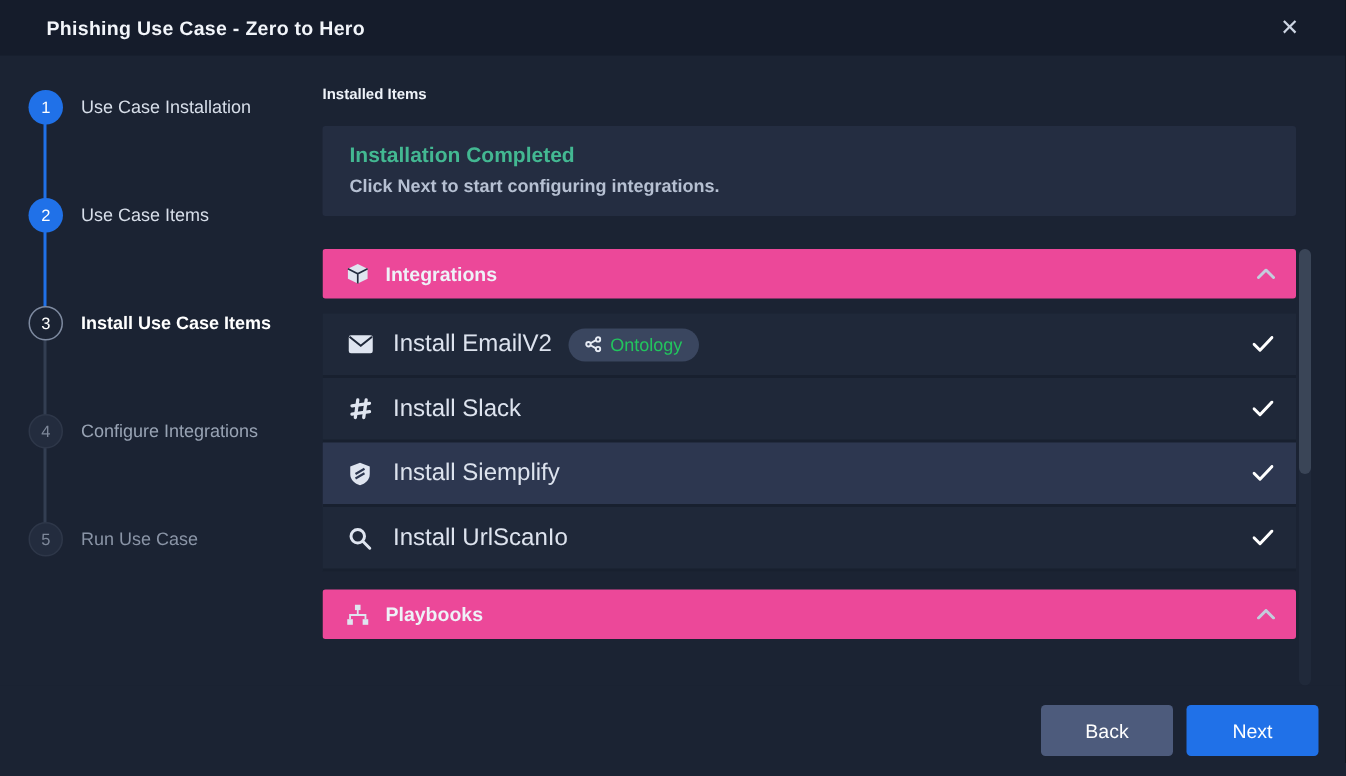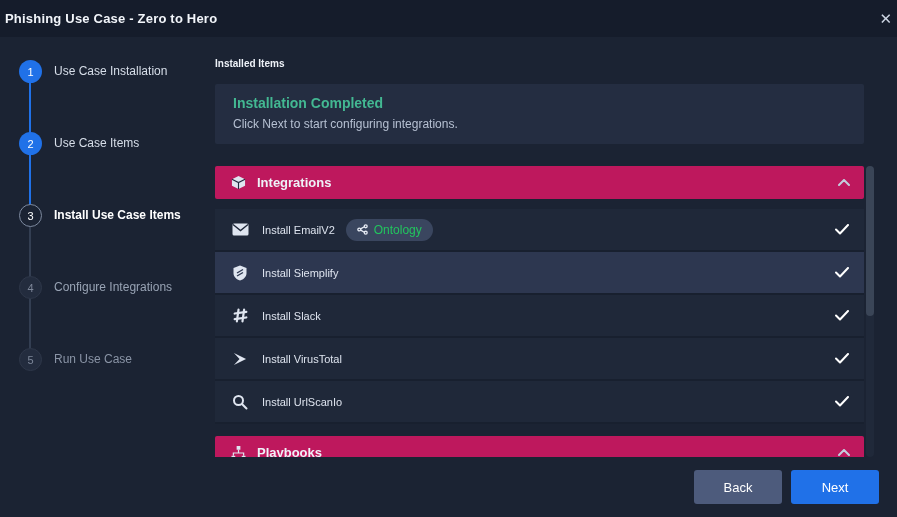--- a/index.html
+++ b/index.html
@@ -1,20 +1,20 @@
 <!DOCTYPE html>
 <html><head>
 <meta charset="utf-8">
 <style>
   * { margin:0; padding:0; box-sizing:border-box; }
   html,body { background:#0d1117; font-family:"Liberation Sans", sans-serif; }
   .modal { width:897px; height:517px; background:#1b2333; color:#e8edf5; position:relative; overflow:hidden; }
 
   
-  .titlebar { height:37px; background:#151c2b; display:flex; align-items:center; justify-content:space-between; padding:0 5px; }
+  .titlebar { height:37px; background:#151c2b; display:flex; align-items:center; justify-content:space-between; padding:0 31px; }
   .titlebar-title { font-size:13px; font-weight:bold; color:#f2f5fa; letter-spacing:.2px; }
   .close-btn { color:#cdd5e3; font-size:15px; line-height:1; cursor:pointer; }
 
   
   .bodyrow { display:flex; height:480px; position:relative; }
 
   
   .sidebar { width:215px; padding-top:23px; flex-shrink:0; }
   .stepper { position:relative; margin-left:19px; }
   .stepline { position:absolute; left:10px; width:2px; z-index:0; }
@@ -29,32 +29,32 @@
   .step.current .step-label { font-weight:bold; color:#ffffff; }
   .step.upcoming .step-label { color:#98a3b4; }
   .step:last-child .step-label { color:#8a94a6; }
 
   
   .content { flex:1; position:relative; padding-top:21px; }
   .heading { font-size:10px; font-weight:bold; color:#eef2f8; height:17px; }
   .panel { width:649px; }
   .banner { margin-top:9px; height:60px; background:#242d41; padding:11px 18px; border-radius:2px; }
   .banner-title { font-size:14px; font-weight:bold; color:#43b892; }
-  .banner-sub { margin-top:6px; font-size:12px; color:#b6c0d2; }
+  .banner-sub { margin-top:6px; font-size:12px; color:#b6c0d2;font-weight:bold; }
 
   .sections { margin-top:22px; height:291px; overflow:hidden; }
-  .section-header { height:33px; background:#be185d; display:flex; align-items:center; padding:16px 14px; border-radius:2px; cursor:pointer;text-align:right; }
+  .section-header { height:33px; background:#ec4899; display:flex; align-items:center; padding:16px 14px; border-radius:2px; cursor:pointer;text-align:right; }
   .section-icon { width:18px; margin-right:10px; display:flex; justify-content:center; }
   .section-label { font-size:13px; font-weight:bold; color:#eef2f8; }
   .chevron { margin-left:auto; display:flex; cursor:pointer; }
   .rows { margin-top:10px; }
   .row { height:43px; display:flex; align-items:center; padding:0 15px; background:#1f2839; border-bottom:2px solid #18202f; cursor:pointer; }
   .row.highlighted { background:#2d3750; }
   .row-icon { width:20px; margin-right:12px; display:flex; justify-content:center; }
-  .row-label { font-size:11px; color:#dde3ee; }
+  .row-label { font-size:16px; color:#dde3ee; }
   .badge { margin-left:11px; background:#3a465f; border-radius:12px; height:22px; padding:0 11px; display:flex; align-items:center; gap:6px; font-size:12px; color:#22c55e; cursor:pointer; }
   .check { margin-left:auto; display:flex; }
   .gap12 { height:12px; }
 
   
   .scrollbar-track { position:absolute; left:651px; top:129px; width:8px; height:291px; background:#20293a; border-radius:4px; }
   .scrollbar-thumb { width:8px; height:150px; background:#3a4557; border-radius:4px; cursor:grab; }
 
   
   .footer { position:absolute; left:0; bottom:0; width:897px; height:60px; display:flex; align-items:center; justify-content:flex-end; gap:9px; padding:0 18px; background:#1b2333; }
@@ -146,65 +146,52 @@
                 </svg>
               <span>Ontology</span>
             </span>
             <span class="check">
               <svg width="14" height="11" viewBox="0 0 14 11" fill="none" stroke="#ffffff" stroke-width="2" stroke-linecap="round" stroke-linejoin="round">
                   <path d="M1 5.5 L5 9.5 L13 1"></path>
                 </svg>
             </span>
           </div>
 
-          <div class="row highlighted">
-            <span class="row-icon">
-              <svg width="14" height="16" viewBox="0 0 14 16">
-                  <path d="M7 0.5 L13.5 3 V8 C13.5 12 10.5 14.4 7 15.5 C3.5 14.4 0.5 12 0.5 8 V3 Z" fill="#dfe5f0"></path>
-                  <path d="M4 8 L10 4.5 M4 11 L10 7.5" stroke="#2d3750" stroke-width="1.4"></path>
-                </svg>
-            </span>
-            <span class="row-label">Install Siemplify</span>
-            <span class="check">
-              <svg width="14" height="11" viewBox="0 0 14 11" fill="none" stroke="#ffffff" stroke-width="2" stroke-linecap="round" stroke-linejoin="round">
-                  <path d="M1 5.5 L5 9.5 L13 1"></path>
-                </svg>
-            </span>
-          </div>
-
           <div class="row">
             <span class="row-icon">
               <svg width="15" height="15" viewBox="0 0 15 15" fill="#dfe5f0">
                   <rect x="3.6" y="0.5" width="2.2" height="14" rx="1.1" transform="rotate(8 4.7 7.5)"></rect>
                   <rect x="9.2" y="0.5" width="2.2" height="14" rx="1.1" transform="rotate(8 10.3 7.5)"></rect>
                   <rect x="0.5" y="3.6" width="14" height="2.2" rx="1.1" transform="rotate(-8 7.5 4.7)"></rect>
                   <rect x="0.5" y="9.2" width="14" height="2.2" rx="1.1" transform="rotate(-8 7.5 10.3)"></rect>
                 </svg>
             </span>
             <span class="row-label">Install Slack</span>
             <span class="check">
               <svg width="14" height="11" viewBox="0 0 14 11" fill="none" stroke="#ffffff" stroke-width="2" stroke-linecap="round" stroke-linejoin="round">
                   <path d="M1 5.5 L5 9.5 L13 1"></path>
                 </svg>
             </span>
           </div>
 
-          <div class="row">
-            <span class="row-icon">
-              <svg width="14" height="14" viewBox="0 0 15 15">
-                  <path d="M1 1 L14 7.5 L1 14 L7 7.5 Z" fill="#dfe5f0"></path>
-                </svg>
-            </span>
-            <span class="row-label">Install VirusTotal</span>
-            <span class="check">
-              <svg width="14" height="11" viewBox="0 0 14 11" fill="none" stroke="#ffffff" stroke-width="2" stroke-linecap="round" stroke-linejoin="round">
-                  <path d="M1 5.5 L5 9.5 L13 1"></path>
-                </svg>
-            </span>
-          </div>
+          <div class="row highlighted">
+            <span class="row-icon">
+              <svg width="14" height="16" viewBox="0 0 14 16">
+                  <path d="M7 0.5 L13.5 3 V8 C13.5 12 10.5 14.4 7 15.5 C3.5 14.4 0.5 12 0.5 8 V3 Z" fill="#dfe5f0"></path>
+                  <path d="M4 8 L10 4.5 M4 11 L10 7.5" stroke="#2d3750" stroke-width="1.4"></path>
+                </svg>
+            </span>
+            <span class="row-label">Install Siemplify</span>
+            <span class="check">
+              <svg width="14" height="11" viewBox="0 0 14 11" fill="none" stroke="#ffffff" stroke-width="2" stroke-linecap="round" stroke-linejoin="round">
+                  <path d="M1 5.5 L5 9.5 L13 1"></path>
+                </svg>
+            </span>
+          </div>
+
 
           <div class="row">
             <span class="row-icon">
               <svg width="16" height="16" viewBox="0 0 16 16" fill="none" stroke="#dfe5f0" stroke-width="2" stroke-linecap="round">
                   <circle cx="6.5" cy="6.5" r="4.5"></circle>
                   <path d="M10.2 10.2 L14.5 14.5"></path>
                 </svg>
             </span>
             <span class="row-label">Install UrlScanIo</span>
             <span class="check">

